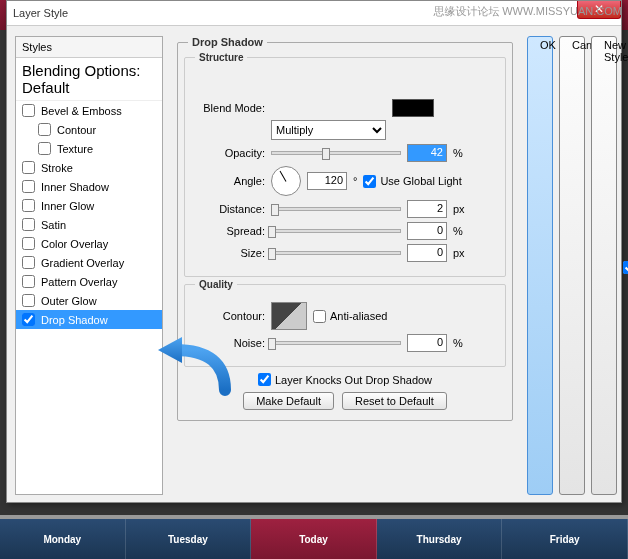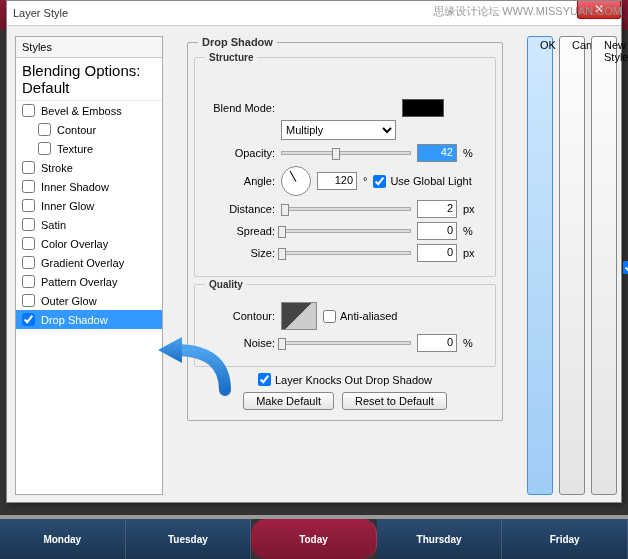--- a/index.html
+++ b/index.html
@@ -5,21 +5,21 @@
 * { box-sizing: border-box; margin: 0; padding: 0; font-family: "Segoe UI", Tahoma, sans-serif; font-size: 11px; }
 body { background: #333; width: 628px; height: 559px; position: relative; overflow: hidden; }
 .bg-header { position: absolute; top: 0; left: 0; right: 0; height: 30px; background: linear-gradient(#8a1a35, #6f1429); }
 .bg-header .tuesday { color: #c98a8a; font-size: 20px; font-weight: bold; text-align: center; line-height: 30px; filter: blur(1px); }
 .watermark { position: absolute; top: 4px; right: 6px; color: #999; font-size: 10px; z-index: 5; }
 .watermark .cn { font-family: SimSun, sans-serif; }
 .dialog { position: absolute; top: 0; left: 6px; width: 616px; height: 503px; background: #f0f0f0; border: 1px solid #888; box-shadow: 2px 2px 6px rgba(0,0,0,0.4); }
 .titlebar { height: 22px; background: #fff; border-bottom: 1px solid #ccc; display: flex; align-items: center; padding: 12px 6px; position: relative; }
 .titlebar .title { color: #333; }
 .titlebar .close { position: absolute; right: 0; top: 0; width: 44px; height: 18px; background: linear-gradient(#e67, #c12b1e); color: #fff; text-align: center; line-height: 16px; border: 1px solid #a01; border-top: none; border-radius: 0 0 3px 3px; cursor: pointer; font-size: 12px; }
-.body { display: flex; padding: 10px 8px; gap: 24px; height: calc(100% - 22px); }
+.body { display: flex; padding: 10px 8px; gap: 14px; height: calc(100% - 22px); }
 .styles-panel { width: 148px; border: 1px solid #aaa; background: #fff; display: flex; flex-direction: column; }
 .styles-panel .hdr { padding: 4px 6px; border-bottom: 1px solid #ccc; background: #f5f5f5; }
 .styles-panel .blend-opt { padding: 4px 6px; border-bottom: 1px solid #eee; font-size: 15px; }
 .style-item { padding: 3px 6px; display: flex; align-items: center; gap: 6px; cursor: pointer; }
 .style-item.indent { padding-left: 22px; }
 .style-item.sel { background: #3399ff; color: #fff; }
 .style-item input[type=checkbox] { margin: 0; }
 .settings { flex: 1; display: flex; flex-direction: column; gap: 8px; position: relative; }
 fieldset { border: 1px solid #aaa; border-radius: 2px; padding: 8px 10px 10px; }
 legend { padding: 0 4px; color: #333; font-weight: bold; }
@@ -44,21 +44,21 @@
 .right { width: 86px; display: flex; flex-direction: row; gap: 6px; align-items: stretch; }
 .right .btn { min-width: 0; width: 100%; }
 .right .ok { background: linear-gradient(#cfe8ff, #9ecdf5); border-color: #4a90d9; }
 .preview-chk { display: flex; align-items: center; gap: 4px; justify-content: center; margin-top: 4px; }
 .preview-box { width: 56px; height: 56px; border: 1px solid #aaa; background: #f0f0f0; margin: 4px auto; display: flex; align-items: center; justify-content: center; }
 .preview-box .inner { width: 28px; height: 28px; background: #555; }
 .arrow { position: absolute; left: 150px; top: 335px; pointer-events: none; }
 .tabs { position: absolute; left: 0; right: 0; bottom: 0; height: 44px; display: flex; border-top: 4px solid #999; }
 .tab { flex: 1; display: flex; align-items: center; justify-content: center; color: #fff; font-weight: bold; font-size: 10px; border-right: 1px solid rgba(255,255,255,0.15); }
 .tab.blue { background: linear-gradient(#2a4b72, #1b3552); }
-.tab.red { background: linear-gradient(#9e2140, #7a1730); border-radius: 15px; }
+.tab.red { background: linear-gradient(#9e2140, #7a1730); }
 </style>
 </head>
 <body>
 
 <div class="bg-header">
   <div class="tuesday">Tuesday</div>
 </div>
 <div class="watermark">
   <span class="cn">思缘设计论坛</span> <span>WWW.MISSYUAN.COM</span>
 </div>

